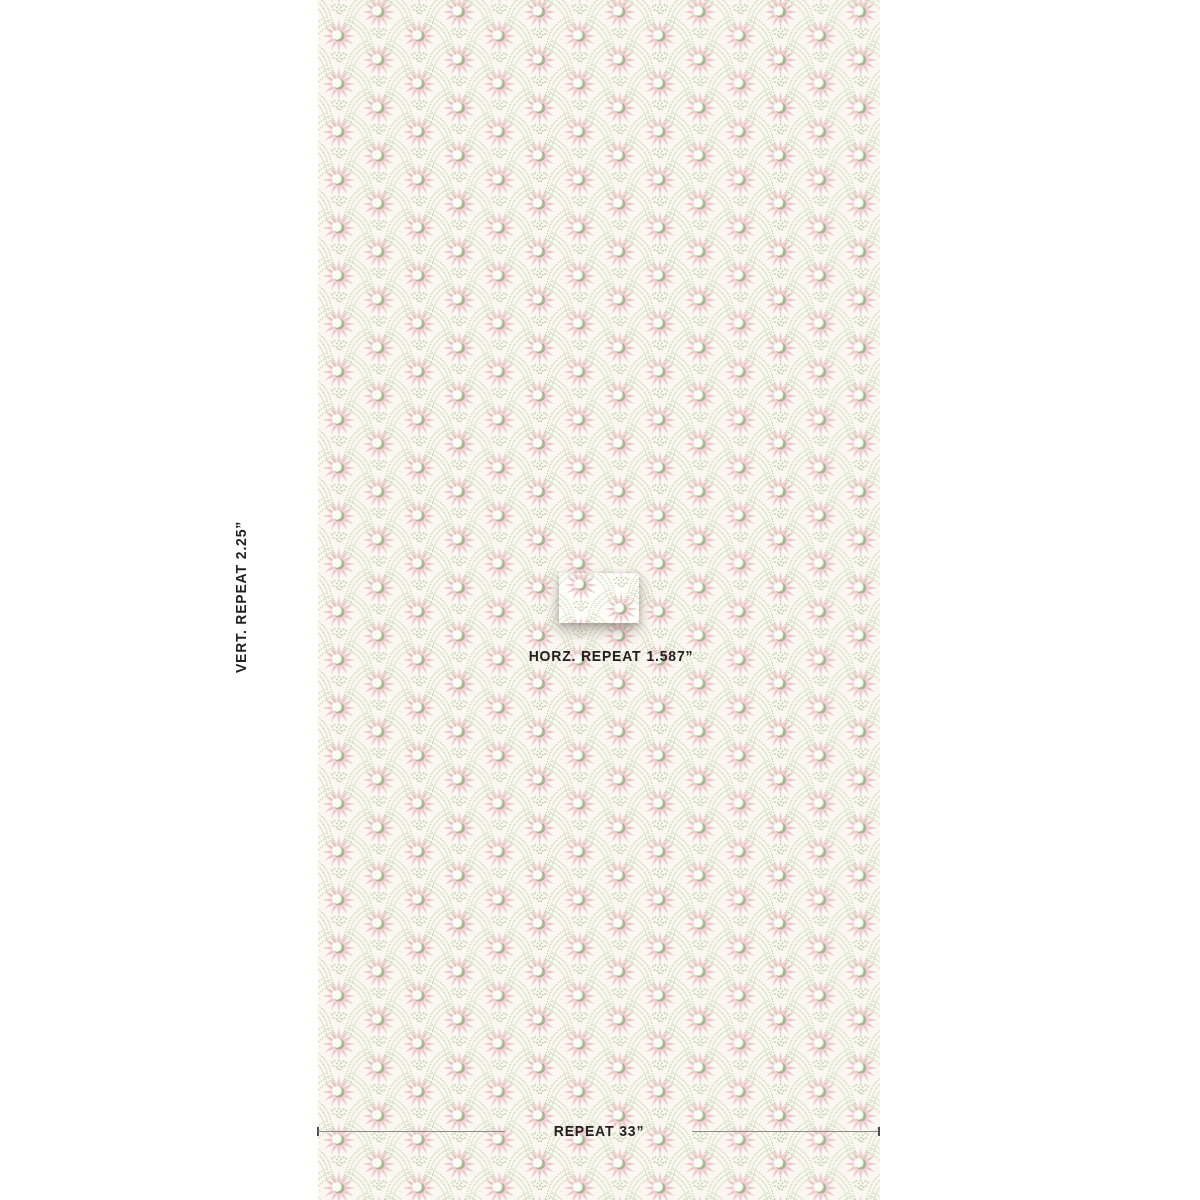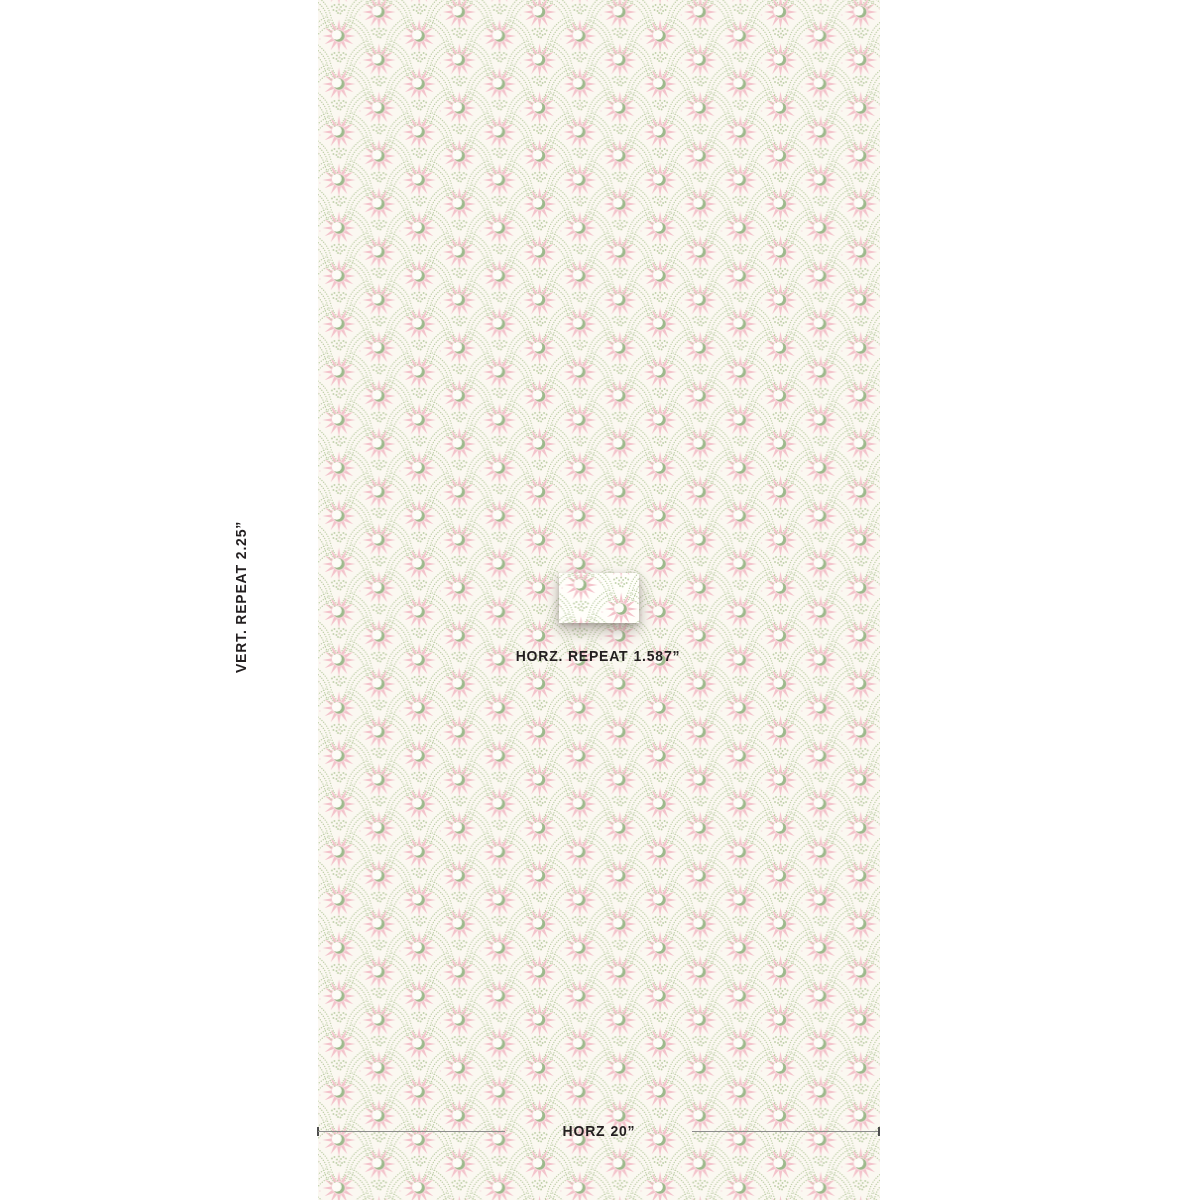--- a/index.html
+++ b/index.html
@@ -37,21 +37,21 @@
     font-size:14px;font-weight:700;letter-spacing:.8px;
     color:var(--c-text,#231f20);
     white-space:nowrap;
     display:flex;justify-content:center;align-items:center;gap:5px;
   }
   .anno .val{font-weight:700;}
   .vert-label{
     left:141px;top:586px;width:200px;height:22px;
     transform:rotate(-90deg);transform-origin:50% 50%;
   }
-  .horz-label{left:456px;top:647px;width:284px;height:18px;}
+  .horz-label{left:469px;top:647px;width:284px;height:18px;}
   .width-label{left:497px;top:1122px;width:204px;height:18px;}
   
   .wline{position:absolute;top:1131px;height:0;
          border-top:1px solid var(--c-measure-line,#8d8d8d);}
   .wline.left{left:318px;width:187px;}
   .wline.right{left:692px;width:187px;}
   .wtick{position:absolute;top:1127px;width:2px;height:9px;
          background:var(--c-measure-tick,#4d4d4d);}
   .wtick.left{left:317px;}
   .wtick.right{left:878px;}
@@ -142,20 +142,20 @@
 
   <div class="anno horz-label">
     <span class="lbl">HORZ. REPEAT</span>
     <span class="val">1.587”</span>
   </div>
 
   <div>
     <div class="wtick left"></div>
     <div class="wline left"></div>
     <div class="anno width-label">
-      <span class="lbl">HORZ</span>
-      <span class="val">20”</span>
+      <span class="lbl">REPEAT</span>
+      <span class="val">33”</span>
     </div>
     <div class="wline right"></div>
     <div class="wtick right"></div>
   </div>
 
 </div>
 
 </body></html>

